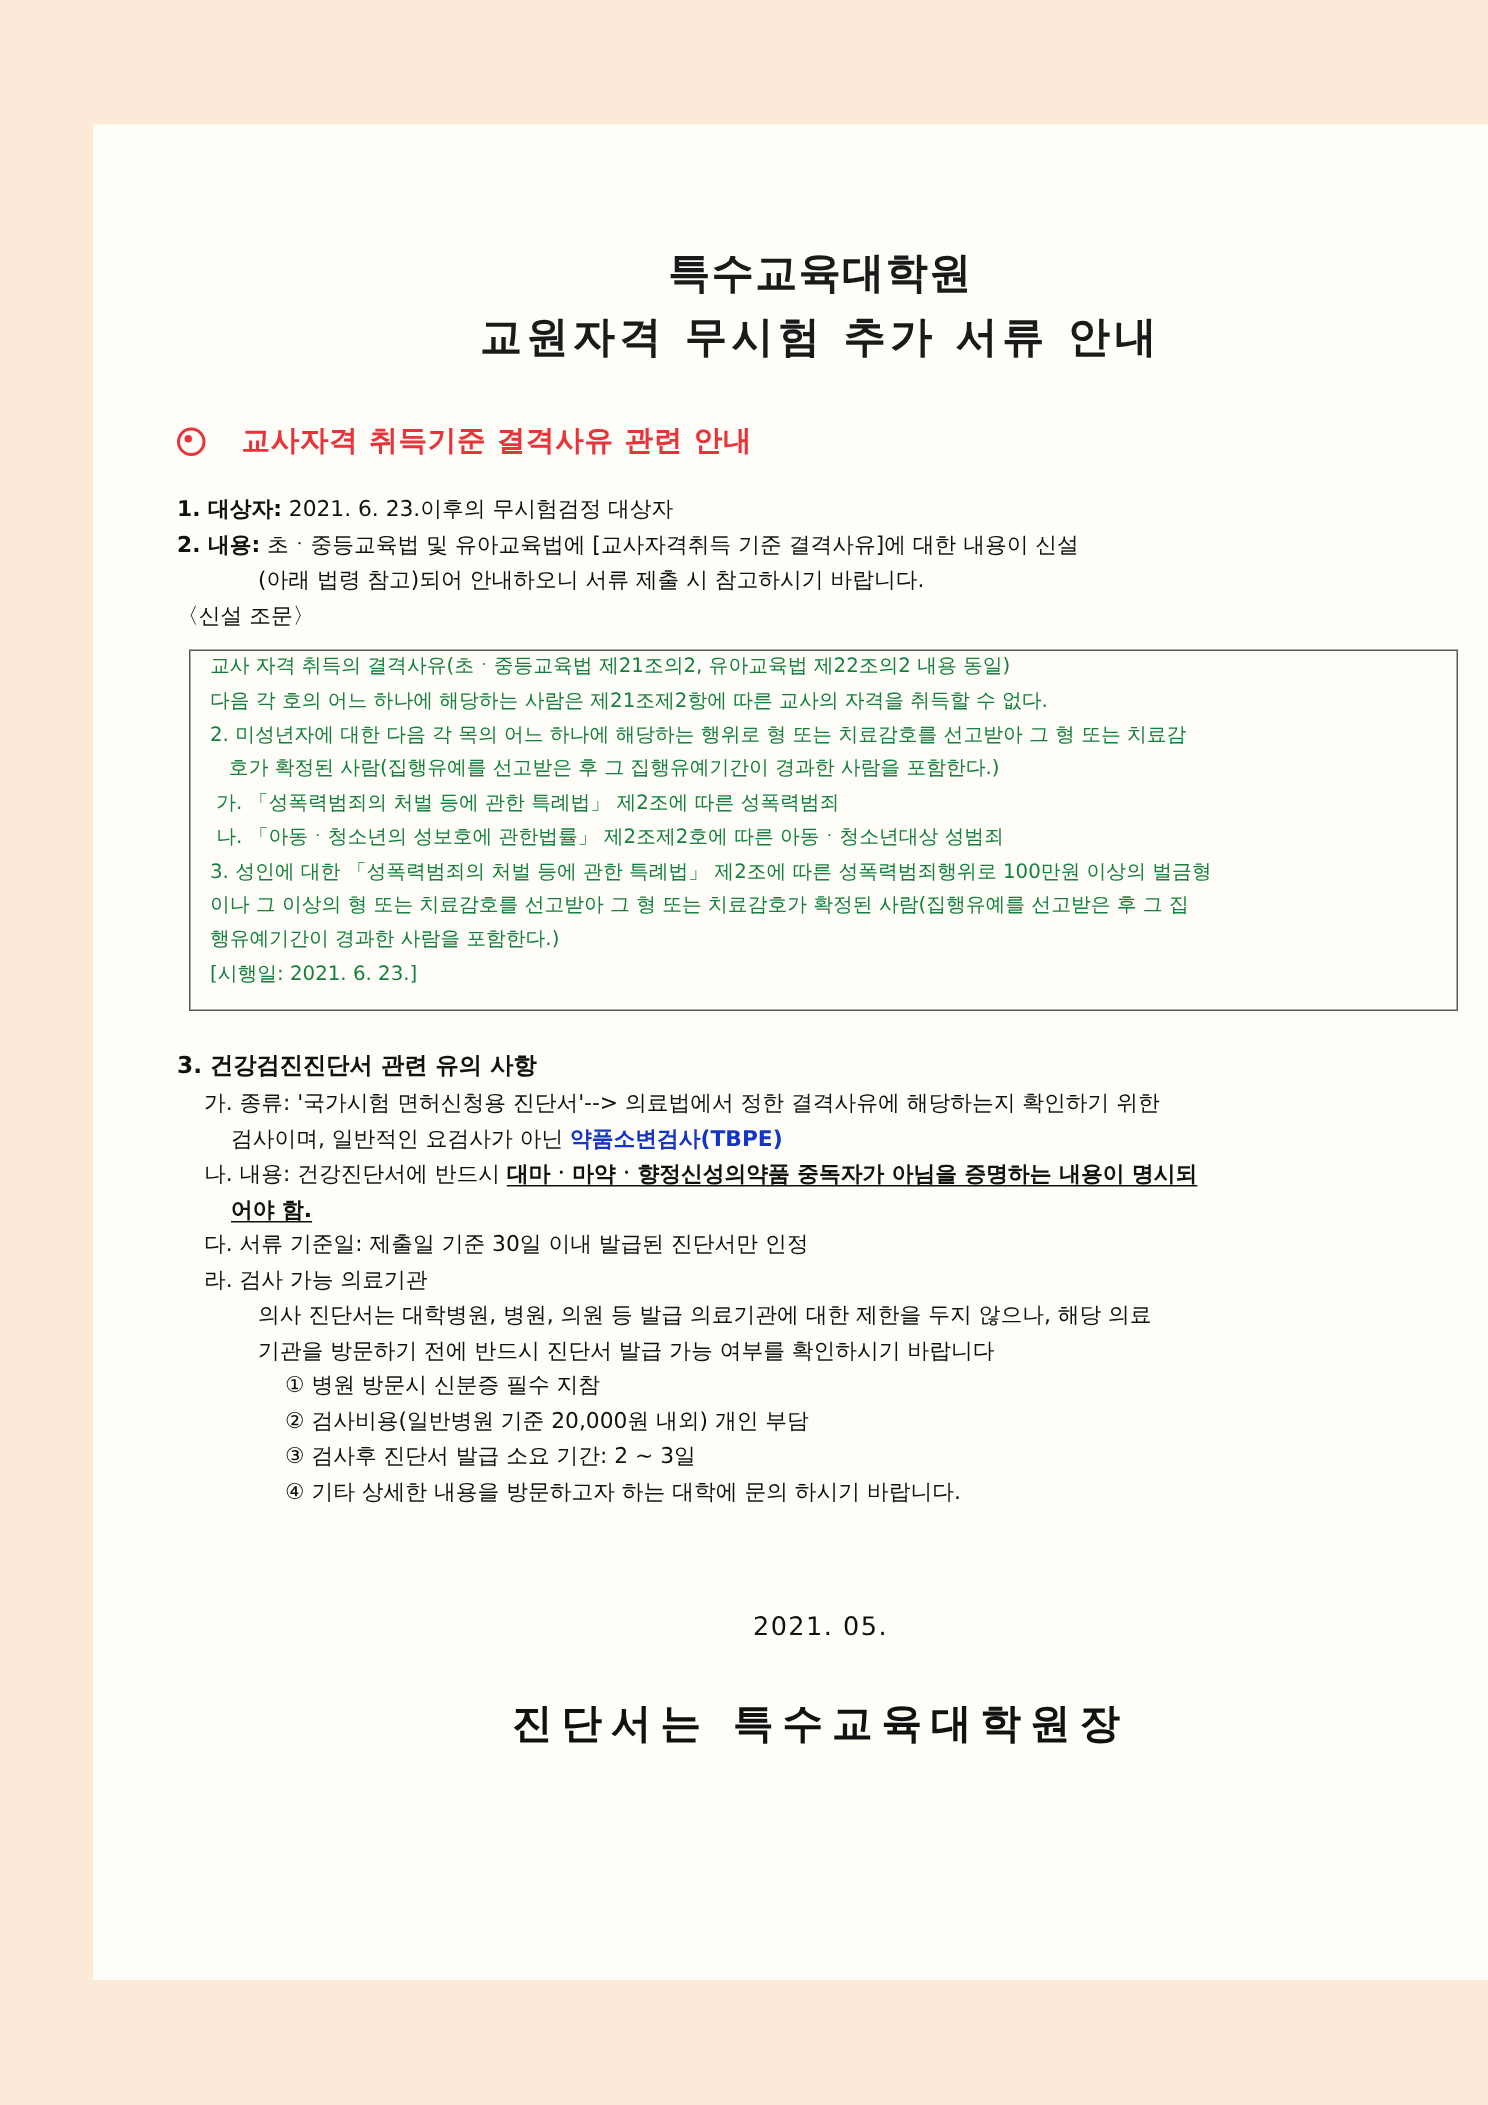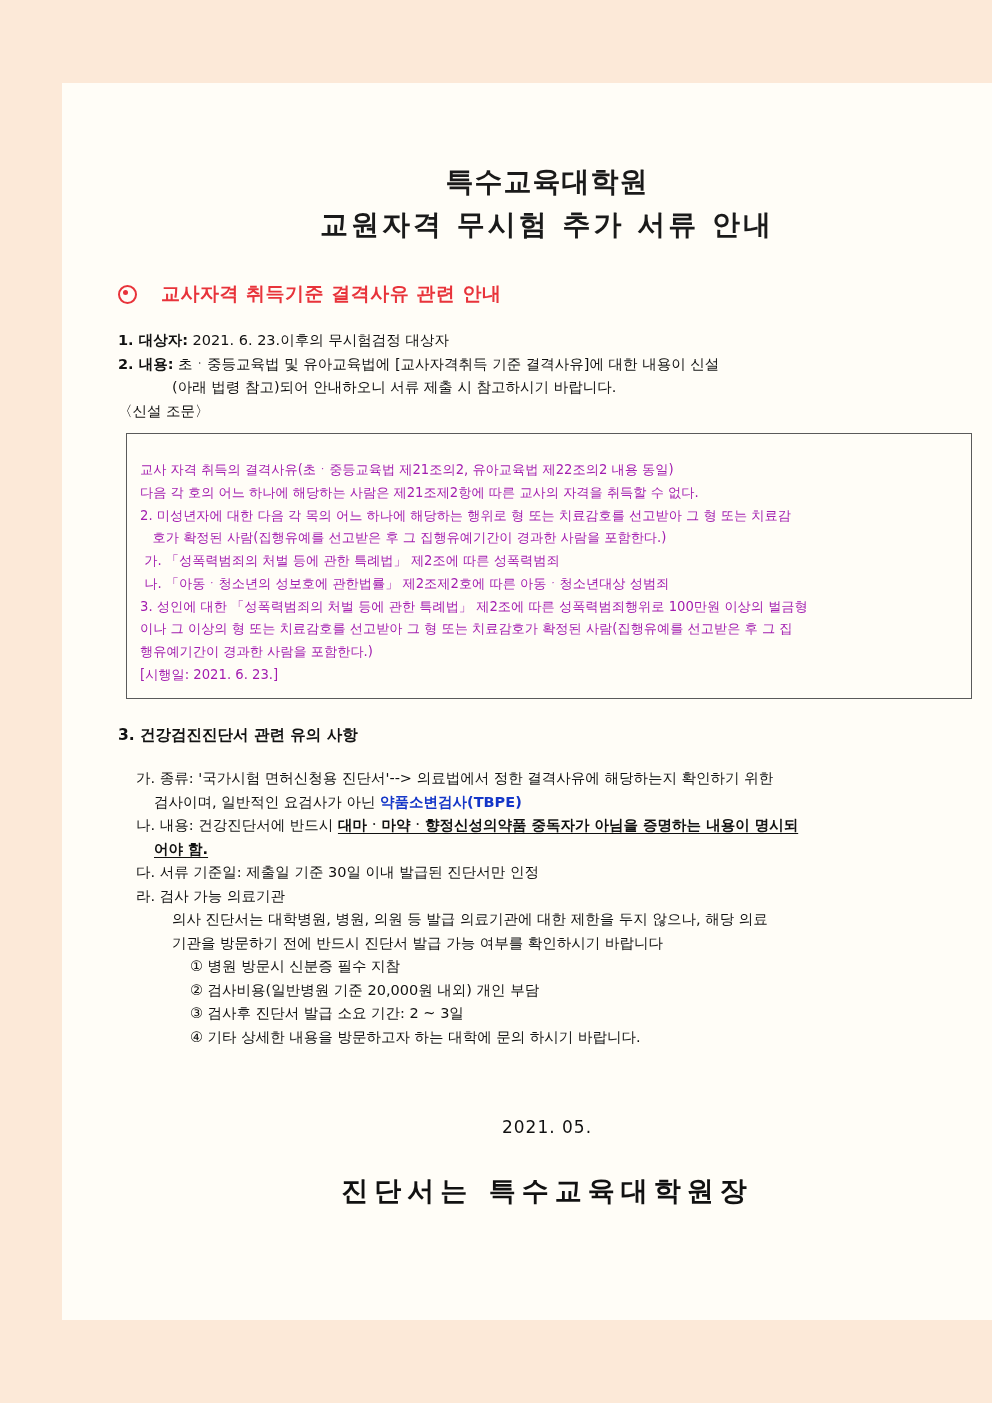--- a/index.html
+++ b/index.html
@@ -89,24 +89,24 @@
   .indent-1 { padding-left: 18px; }
   .indent-2 { padding-left: 36px; }
   .indent-3 { padding-left: 54px; }
   .indent-4 { padding-left: 72px; }
 
   .law-box {
     margin-top: 10px;
     margin-left: 8px;
     margin-right: 4px;
     border: 1px solid #5a5a5a;
-    padding: 25px 13px 12px 13px;
+    padding: 0 13px 12px 13px;
     font-size: 13.2px;
     line-height: 1.72;
-    color: #a21caf;
+    color: #15803d;
   }
   .law-box .lb-line {
     white-space: pre-wrap;
   }
   .sub-head {
     margin-top: 26px;
     font-size: 15.5px;
     font-weight: bold;
     color: #111;
   }
@@ -164,21 +164,21 @@
     <div class="lb-line"> 가. 「성폭력범죄의 처벌 등에 관한 특례법」 제2조에 따른 성폭력범죄</div>
     <div class="lb-line"> 나. 「아동ㆍ청소년의 성보호에 관한법률」 제2조제2호에 따른 아동ㆍ청소년대상 성범죄</div>
     <div class="lb-line">3. 성인에 대한 「성폭력범죄의 처벌 등에 관한 특례법」 제2조에 따른 성폭력범죄행위로 100만원 이상의 벌금형</div>
     <div class="lb-line">이나 그 이상의 형 또는 치료감호를 선고받아 그 형 또는 치료감호가 확정된 사람(집행유예를 선고받은 후 그 집</div>
     <div class="lb-line">행유예기간이 경과한 사람을 포함한다.)</div>
     <div class="lb-line">[시행일: 2021. 6. 23.]</div>
   </div>
 
   <div class="sub-head">3. 건강검진진단서 관련 유의 사항</div>
 
-  <div class="lines" style="margin-top:21px;">
+  <div class="lines" style="margin-top:4px;">
     <div class="line indent-1">가. 종류: '국가시험 면허신청용 진단서'--&gt; 의료법에서 정한 결격사유에 해당하는지 확인하기 위한</div>
     <div class="line indent-2"><span>검사이며, 일반적인 요검사가 아닌 </span><span class="blue">약품소변검사(TBPE)</span></div>
     <div class="line indent-1"><span>나. 내용: 건강진단서에 반드시 </span><span class="bold underline">대마ㆍ마약ㆍ향정신성의약품 중독자가 아님을 증명하는 내용이 명시되</span></div>
     <div class="line indent-2"><span class="bold underline">어야 함.</span></div>
     <div class="line indent-1">다. 서류 기준일: 제출일 기준 30일 이내 발급된 진단서만 인정</div>
     <div class="line indent-1">라. 검사 가능 의료기관</div>
     <div class="line indent-3">의사 진단서는 대학병원, 병원, 의원 등 발급 의료기관에 대한 제한을 두지 않으나, 해당 의료</div>
     <div class="line indent-3">기관을 방문하기 전에 반드시 진단서 발급 가능 여부를 확인하시기 바랍니다</div>
     <div class="line indent-4">① 병원 방문시 신분증 필수 지참</div>
     <div class="line indent-4">② 검사비용(일반병원 기준 20,000원 내외) 개인 부담</div>

